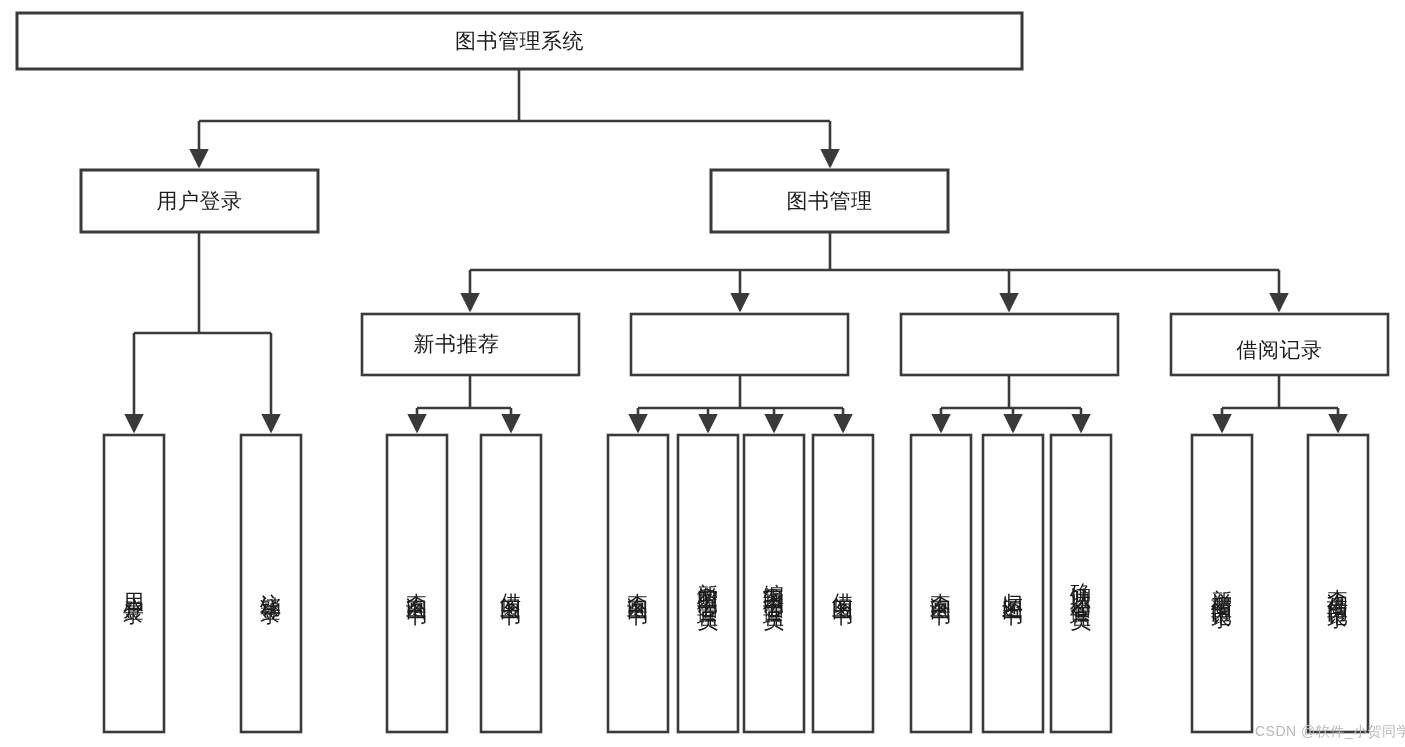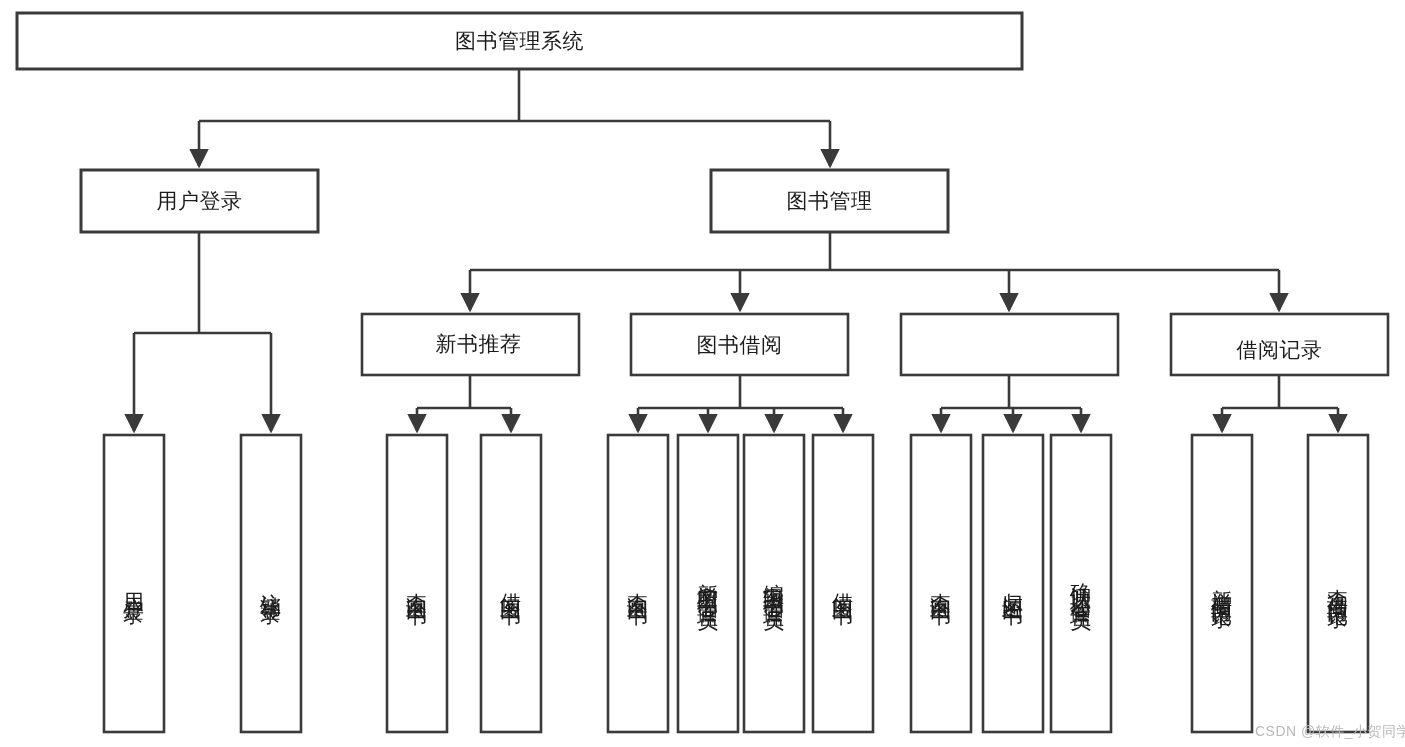--- a/index.html
+++ b/index.html
@@ -155,22 +155,21 @@
     <path class="connector" d="M 1222 408 L 1338 408"></path>
     <path class="connector" marker-end="url(#arrow)" d="M 1222 408 L 1222 431"></path>
     <path class="connector" marker-end="url(#arrow)" d="M 1338 408 L 1338 431"></path>
   </svg>
 
   <div class="node-label-h" style="left:17px; top:13px; width:1005px; height:56px;">图书管理系统</div>
 
   <div class="node-label-h" style="left:81px; top:170px; width:237px; height:62px;">用户登录</div>
   <div class="node-label-h" style="left:711px; top:170px; width:237px; height:62px;">图书管理</div>
 
-  <div class="node-label-h" style="left:370px; top:314px; width:217px; height:59px;">新书推荐</div>
-  <div class="node-label-h" style="left:631px; top:314px; width:217px; height:61px;">图书借阅</div>
+  <div class="node-label-h" style="left:348px; top:314px; width:217px; height:59px;">新书推荐</div>
   <div class="node-label-h" style="left:1171px; top:314px; width:217px; height:71px;">借阅记录</div>
 
   <div class="node-label-v" style="left:104px; top:435px; width:60px; height:297px;">用户登录</div>
   <div class="node-label-v" style="left:241px; top:435px; width:60px; height:297px;">注销登录</div>
   <div class="node-label-v" style="left:387px; top:435px; width:60px; height:297px;">查询图书</div>
   <div class="node-label-v" style="left:481px; top:435px; width:60px; height:297px;">借阅图书</div>
   <div class="node-label-v" style="left:608px; top:435px; width:60px; height:297px;">查询图书</div>
   <div class="node-label-v" style="left:678px; top:435px; width:60px; height:297px;">新增图书（管理员）</div>
   <div class="node-label-v" style="left:744px; top:435px; width:60px; height:297px;">编辑图书（管理员）</div>
   <div class="node-label-v" style="left:813px; top:435px; width:60px; height:297px;">借阅图书</div>

